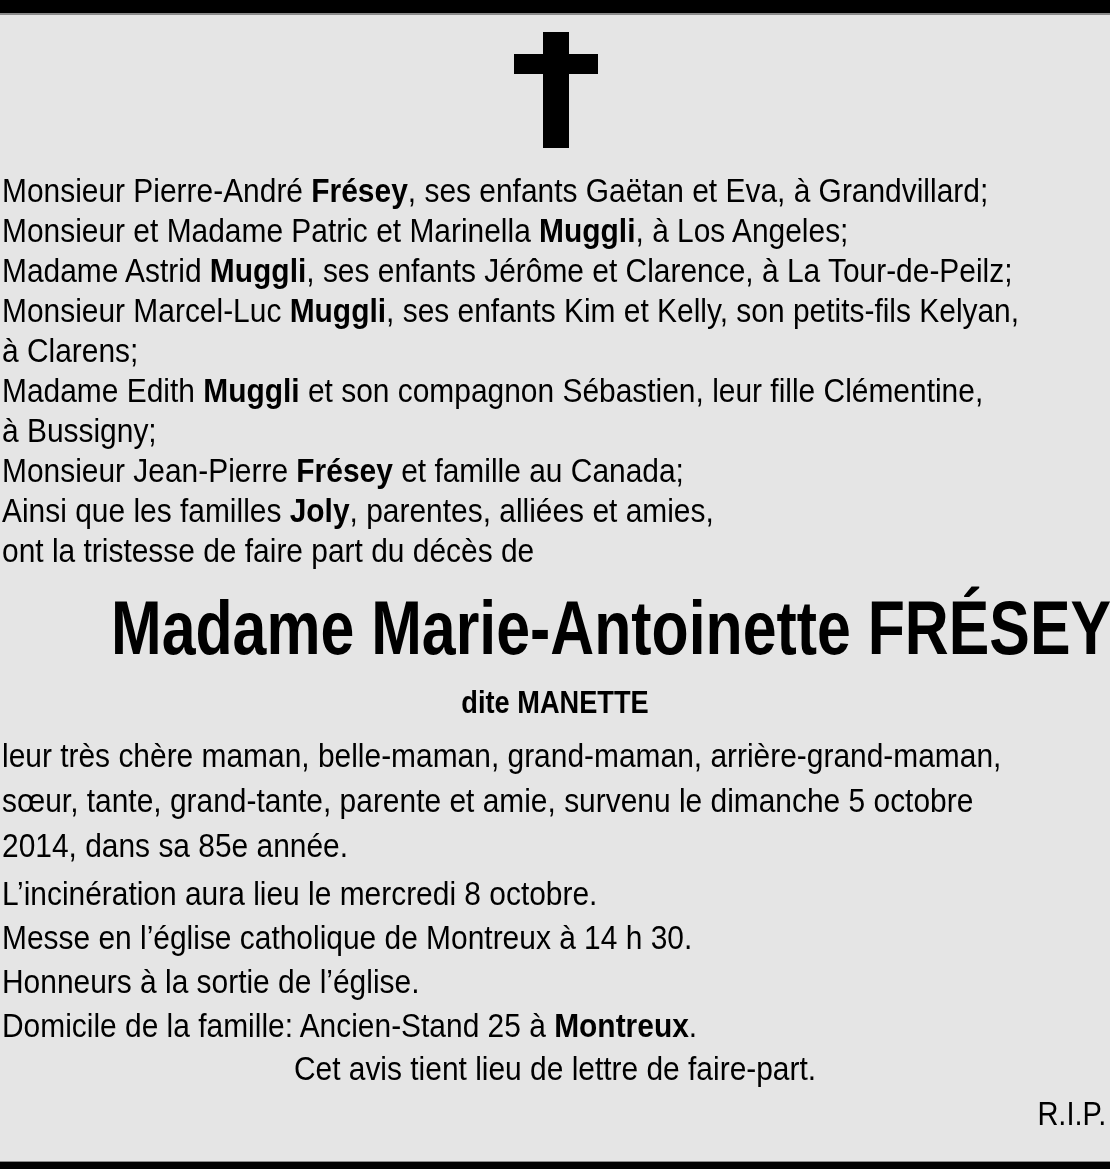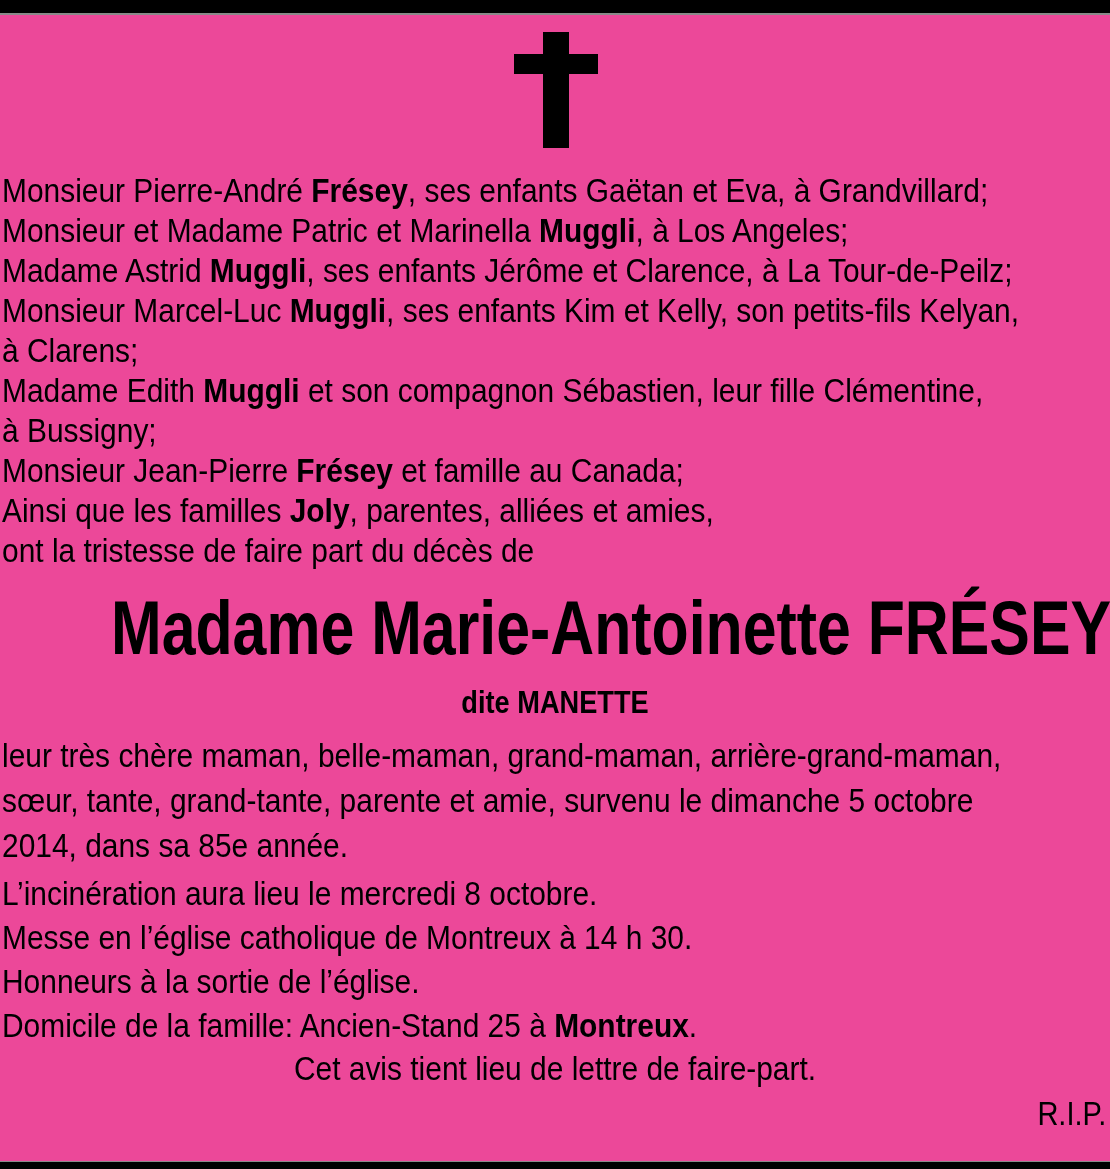--- a/index.html
+++ b/index.html
@@ -1,20 +1,20 @@
 <!DOCTYPE html>
 <html><head>
 <meta charset="utf-8">
 <style>
   html, body { margin: 0; padding: 0; background: #ffffff; }
   .page {
     position: relative;
     width: 1110px;
     height: 1169px;
-    background: #ec4899;
+    background: #e5e5e5;
     color: #000000;
     font-family: "Liberation Sans", sans-serif;
     overflow: hidden;
   }
   .bar { position: absolute; left: 0; width: 100%; background: #000000; }
   .bar.top { top: 0; height: 13px; border-bottom: 2px solid #8a8a8a; }
   .bar.bottom { bottom: 0; height: 7px; border-top: 1px solid #8a8a8a; }
 
   .cross { position: absolute; left: 514px; top: 32px; width: 84px; height: 116px; }
   .cross .v { position: absolute; left: 29px; top: 0; width: 26px; height: 116px; background: #000; }

